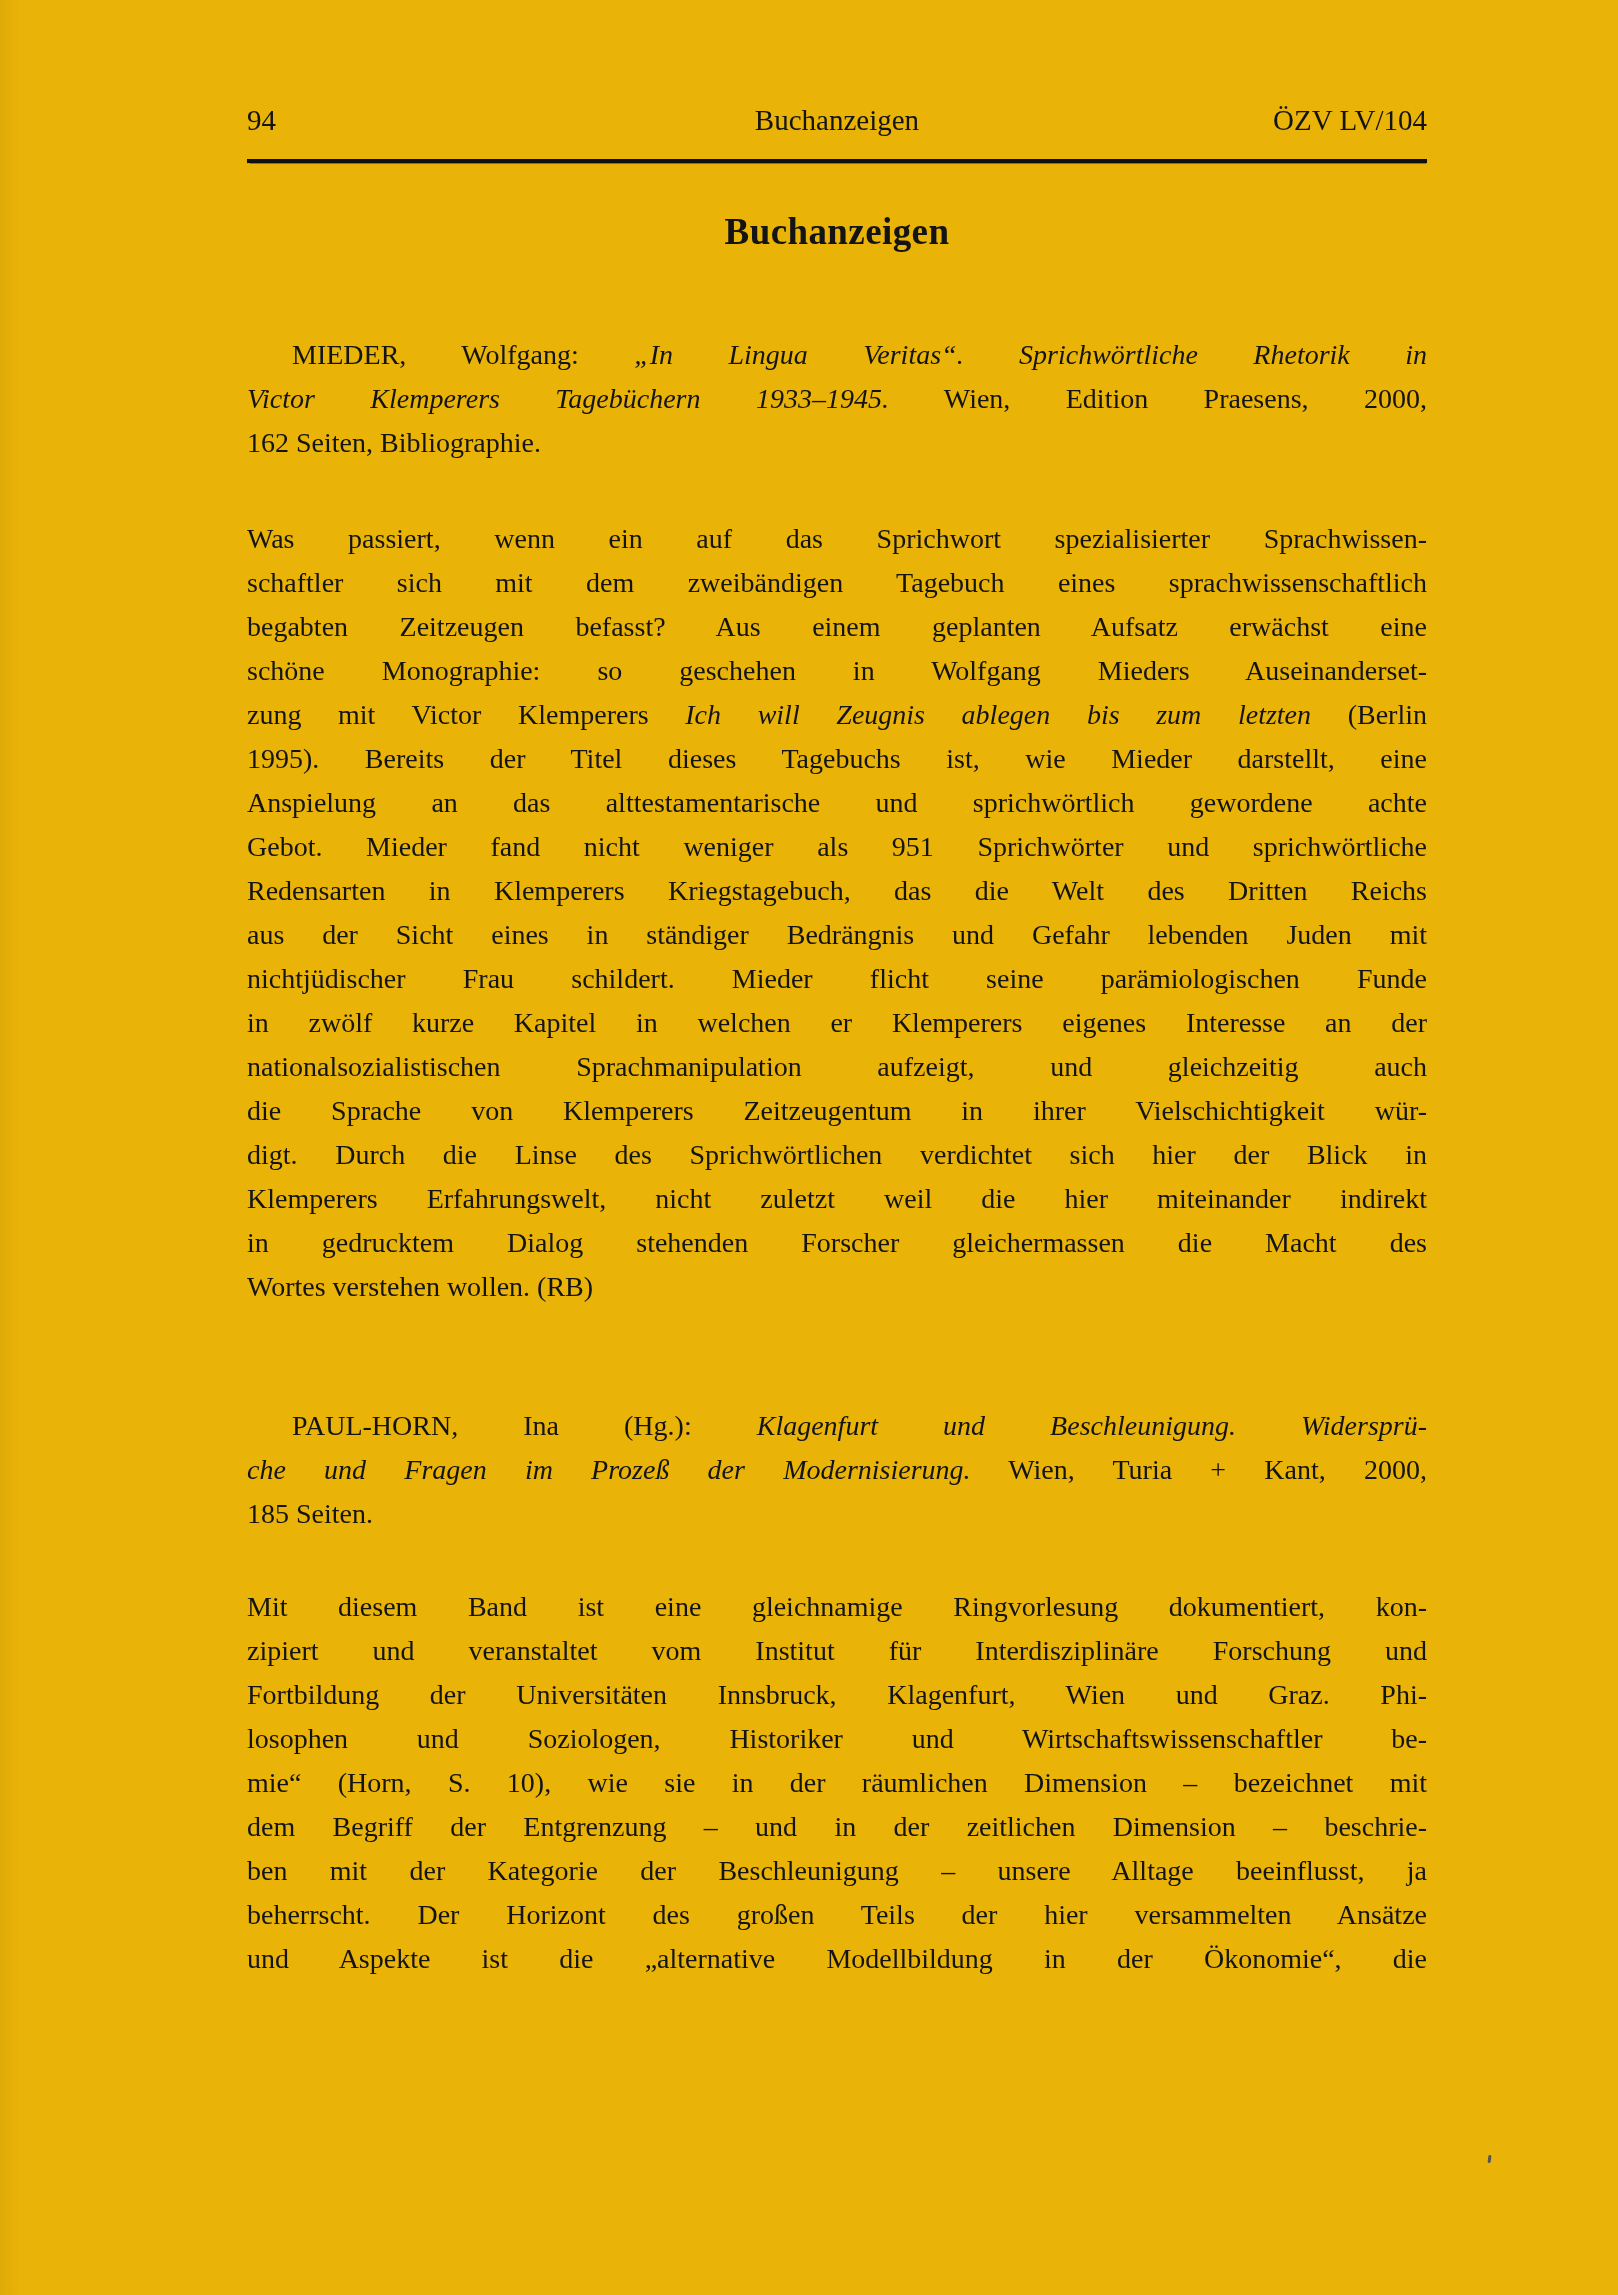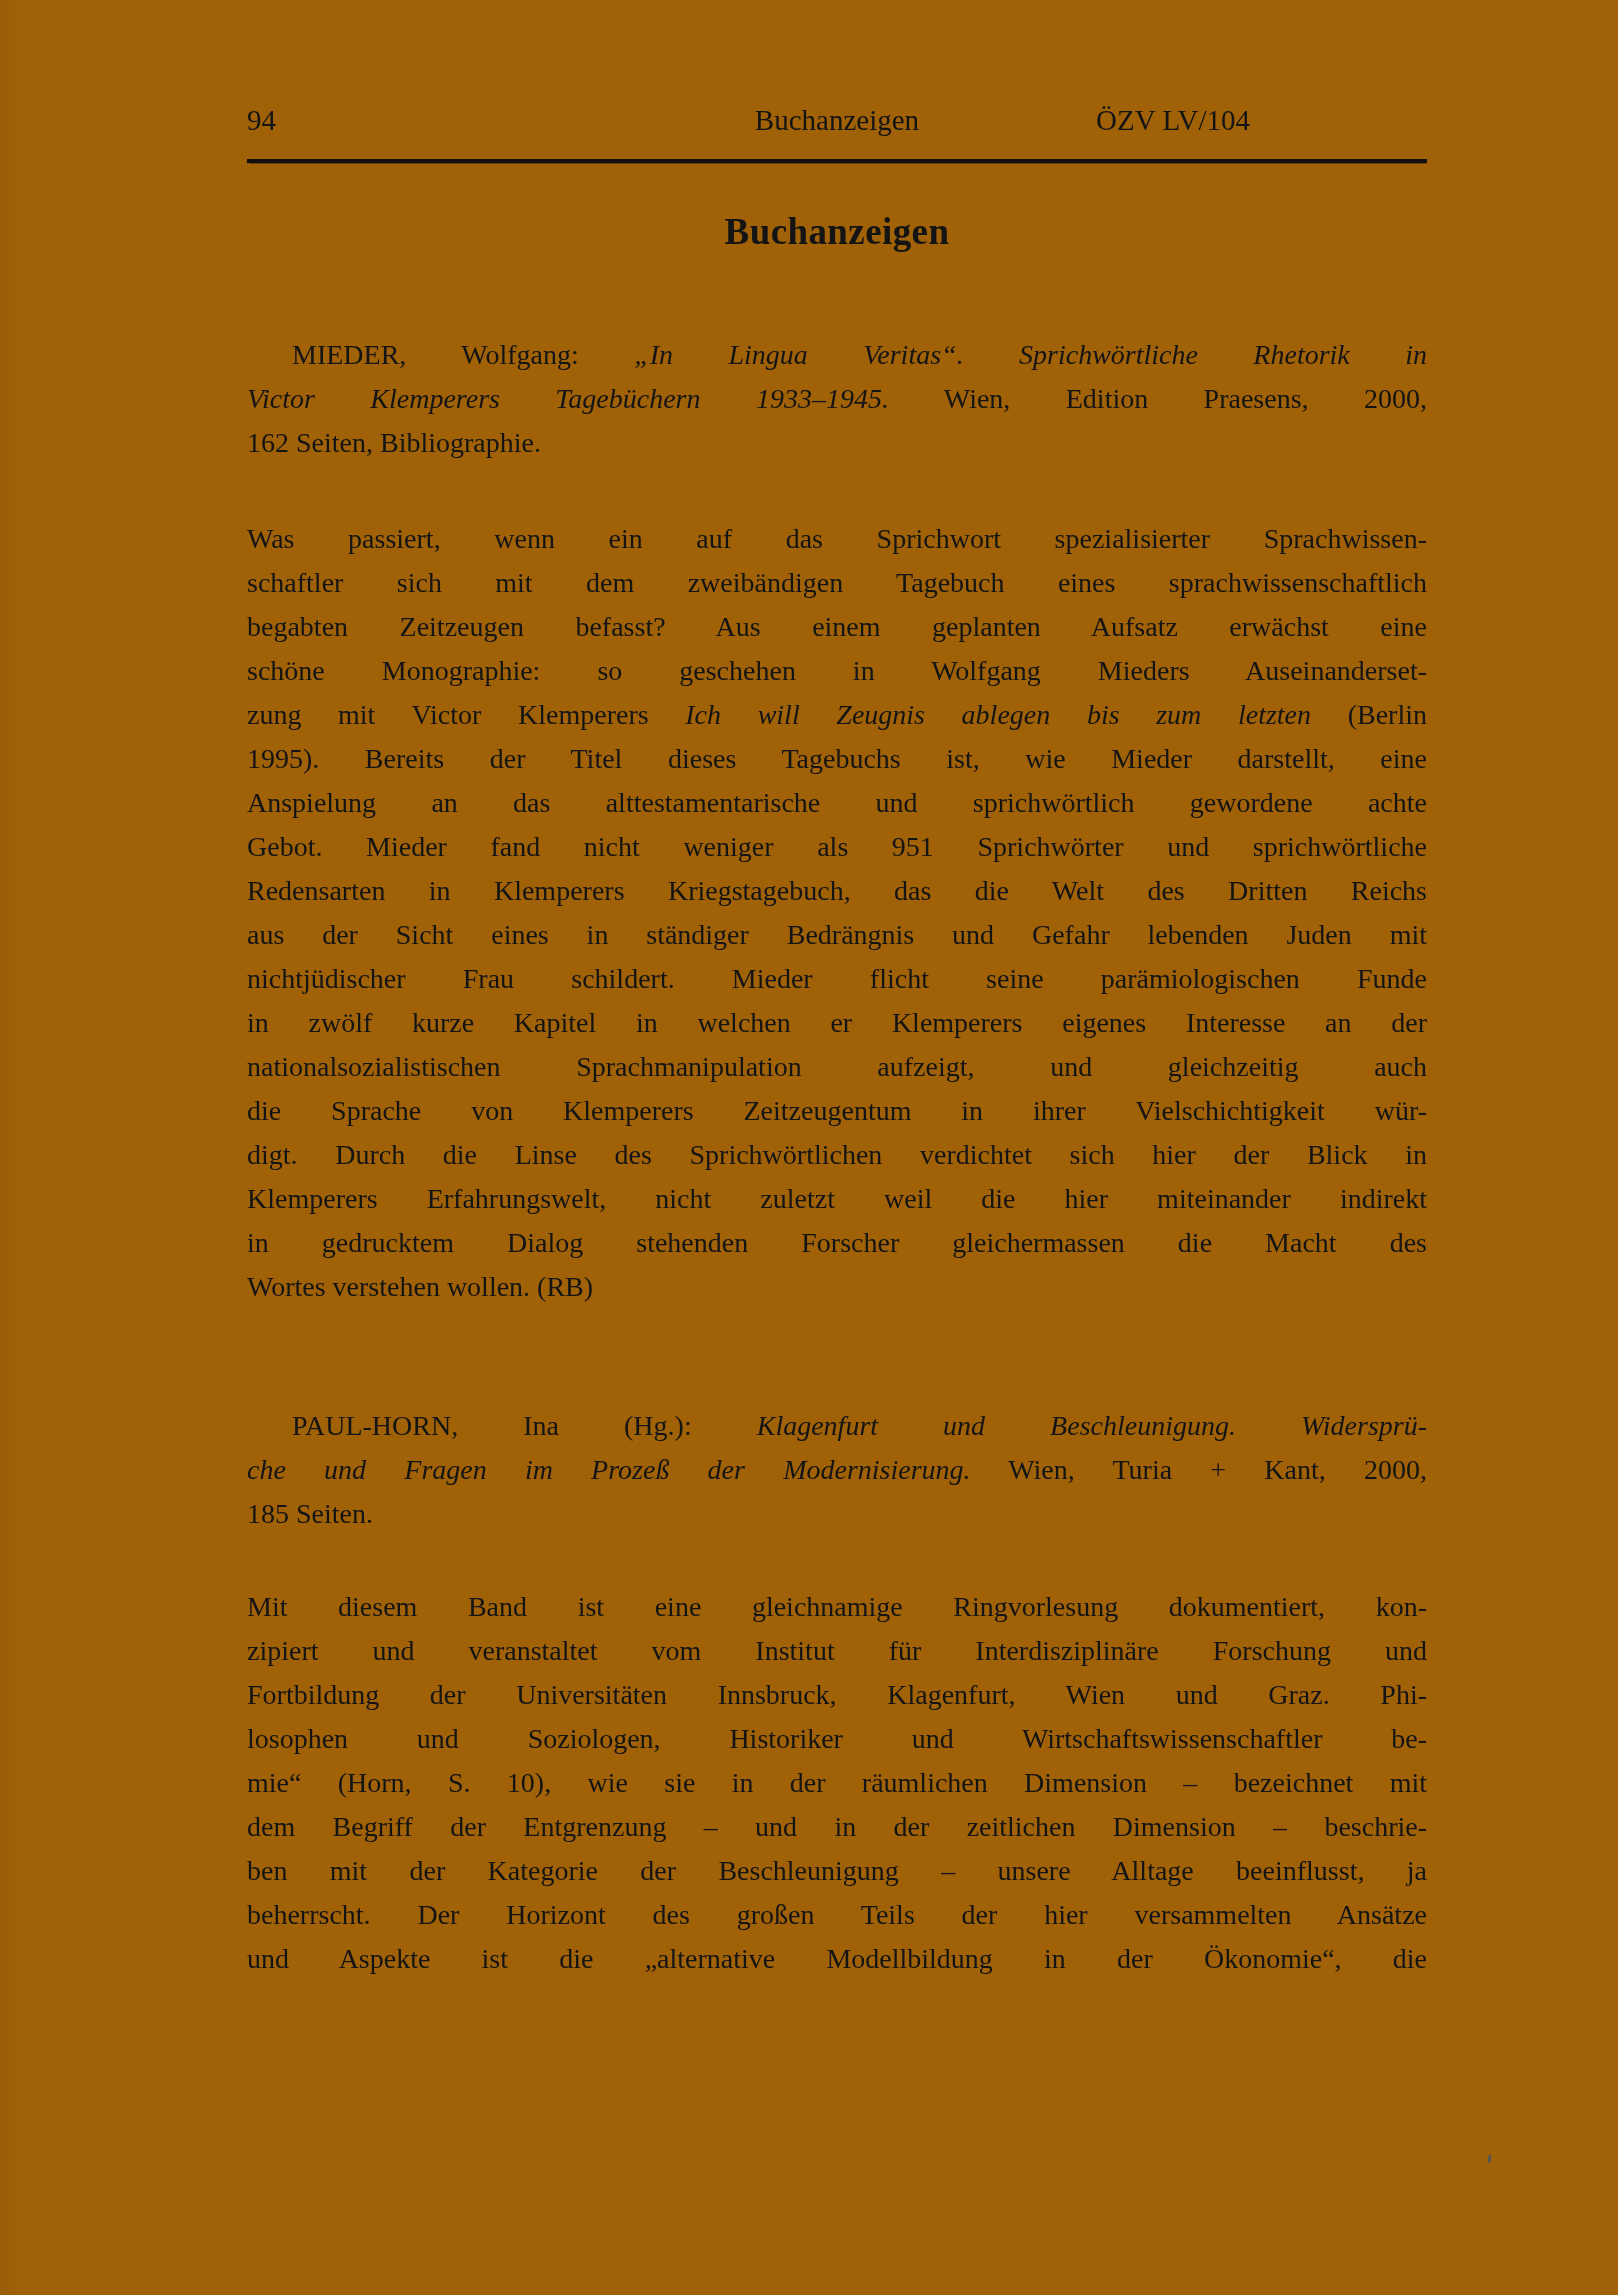--- a/index.html
+++ b/index.html
@@ -4,34 +4,34 @@
 <style>
   html,body{margin:0;padding:0;}
   body{
     width:1618px;height:2295px;
     background:#ffffff;
     font-family:"Liberation Serif","DejaVu Serif",serif;
     color:#141414;
     position:relative;
     overflow:hidden;
   }
-  .page{position:absolute;inset:0;background:#a16207;}
+  .page{position:absolute;inset:0;background:#eab308;}
   
   .scan-edge{
     position:absolute;left:0;top:0;width:21px;height:2295px;
     background:linear-gradient(to right, rgba(0,0,0,0.05), rgba(0,0,0,0));
   }
   .header-row{
     position:absolute;left:247px;top:102px;width:1180px;
     display:grid;grid-template-columns:1fr auto 1fr;align-items:baseline;
     font-size:29px;line-height:36px;
   }
   .header-row .hl{text-align:left;}
   .header-row .hc{text-align:center;}
-  .header-row .hr{text-align:center;}
+  .header-row .hr{text-align:right;}
   .rule{
     position:absolute;left:247px;top:159px;width:1180px;height:4px;
     background:#101010;box-shadow:0 0.8px 0.8px rgba(0,0,0,0.35);
   }
   .content{
     position:absolute;left:247px;top:0;width:1180px;
   }
   .doc-title{
     margin-top:209px;
     text-align:center;

